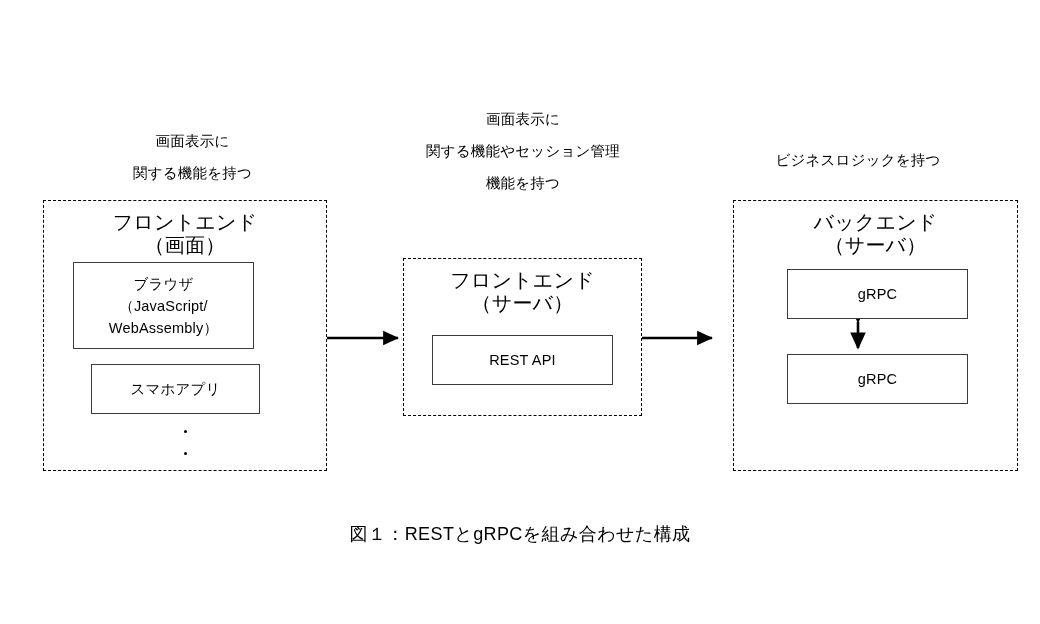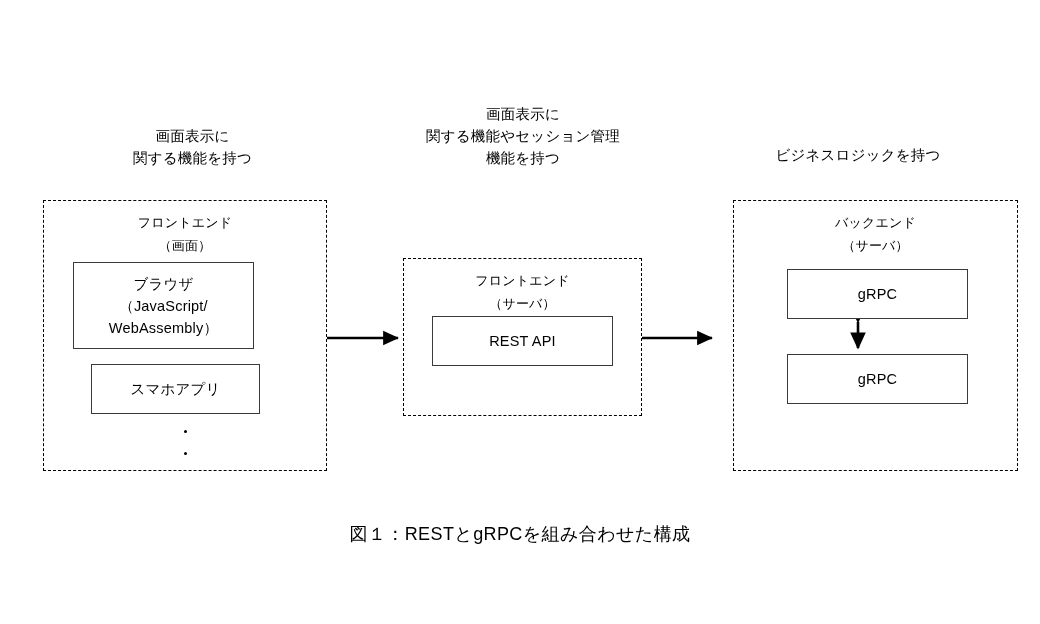--- a/index.html
+++ b/index.html
@@ -18,35 +18,35 @@
     height: 624px;
     background: #ffffff;
     overflow: hidden;
   }
   .abs { position: absolute; }
 
   
   .annotation {
     text-align: center;
     font-size: 14.5px;
-    line-height: 22px;
+    line-height: 32px;
     color: #000;
     white-space: pre-line;
     letter-spacing: 0.2px;
   }
 
   
   .group {
     border: 1.4px dashed #000000;
     background: transparent;
     box-sizing: border-box;
   }
   .group-title {
     text-align: center;
-    font-size: 13px;
+    font-size: 20px;
     line-height: 23px;
     white-space: pre-line;
     letter-spacing: 0.2px;
   }
 
   
   .box {
     border: 1.3px solid #3a3a3a;
     background: #ffffff;
     box-sizing: border-box;
@@ -138,21 +138,21 @@
 
     <div class="abs dot" style="left:140px; top:229px;"></div>
     <div class="abs dot" style="left:140px; top:251px;"></div>
   </div>
 
   <div class="abs group" style="left:403px; top:258px; width:239px; height:158px;">
 
     <div class="group-title" style="margin-top:10px;">フロントエンド
 （サーバ）</div>
 
-    <div class="abs box" style="left:28px; top:57px; width:181px; height:50px;">REST API</div>
+    <div class="abs box" style="left:28px; top:76px; width:181px; height:50px;">REST API</div>
   </div>
 
   <div class="abs group" style="left:733px; top:200px; width:285px; height:271px;">
 
     <div class="group-title" style="margin-top:10px;">バックエンド
 （サーバ）</div>
 
     <div class="abs box" style="left:53px; top:68px; width:181px; height:50px;">gRPC</div>
 
     <div class="abs box" style="left:53px; top:153px; width:181px; height:50px;">gRPC</div>

